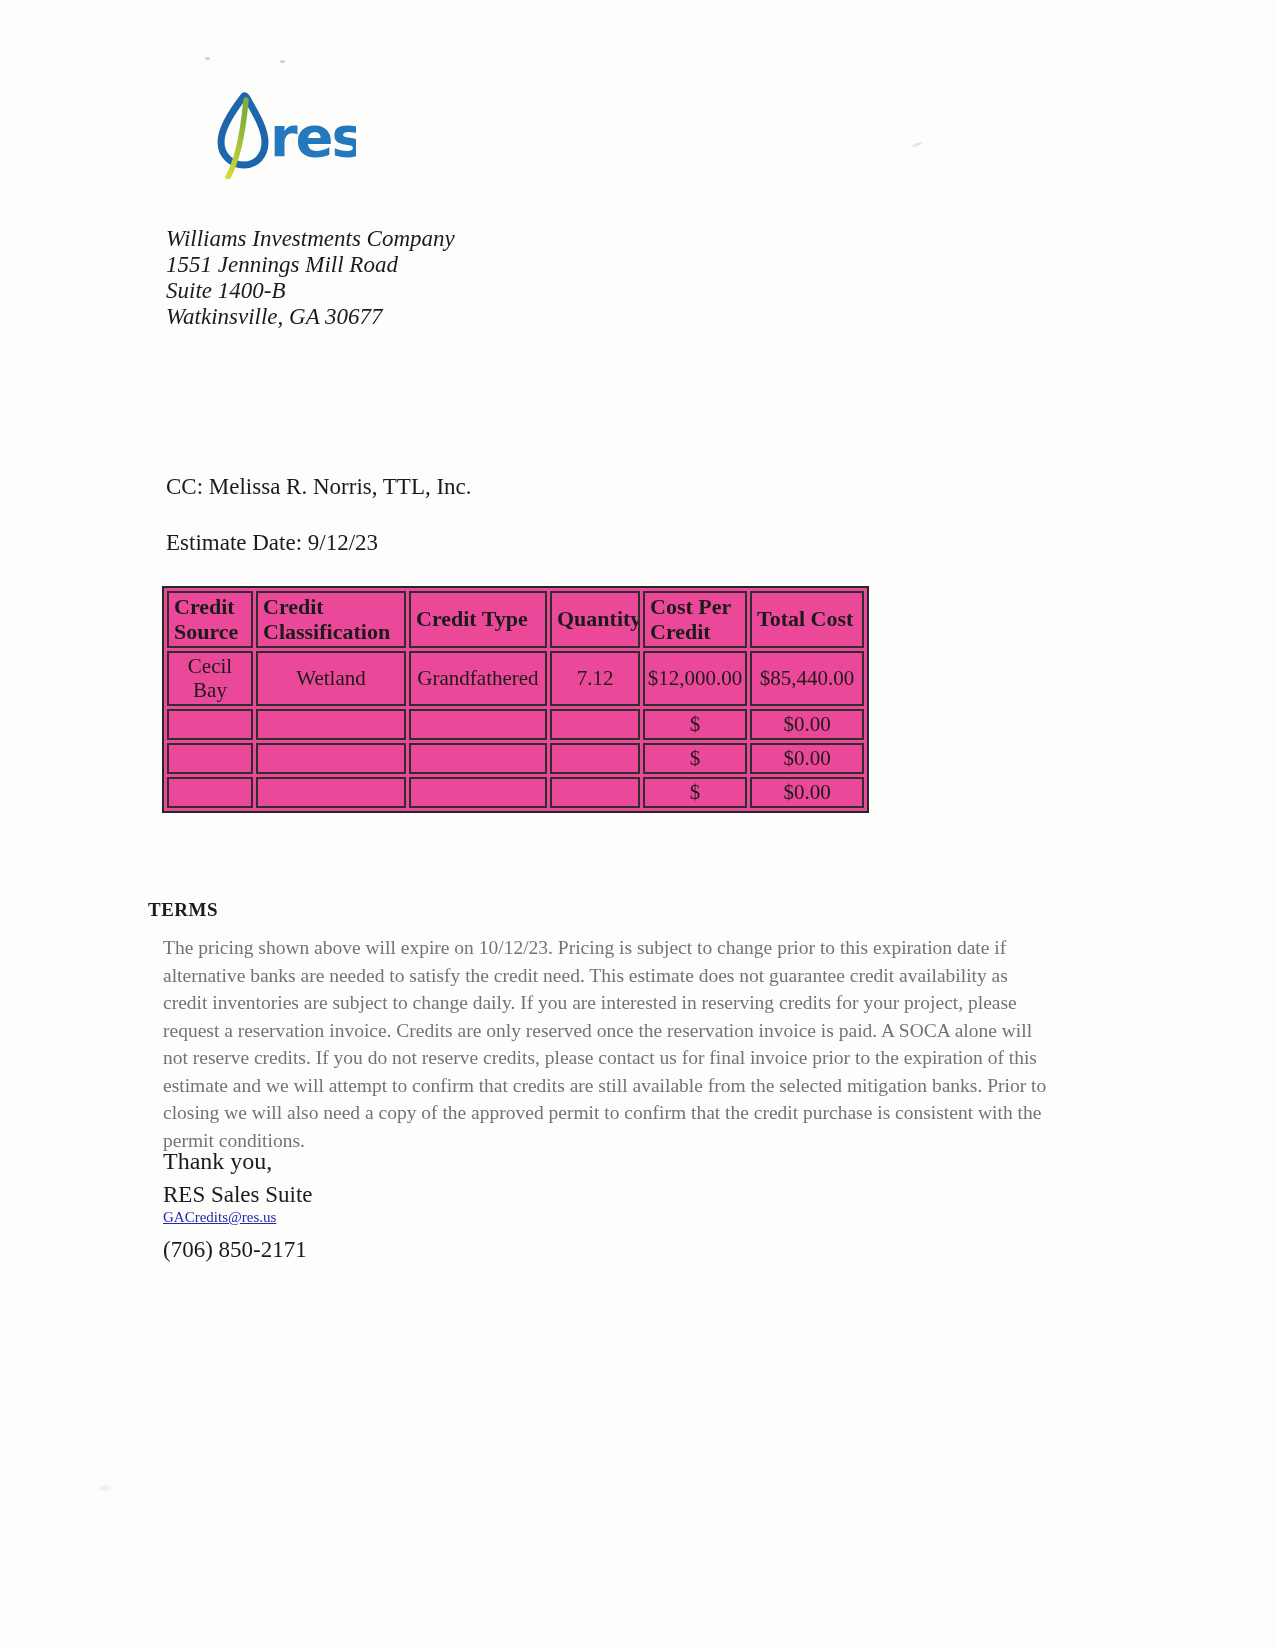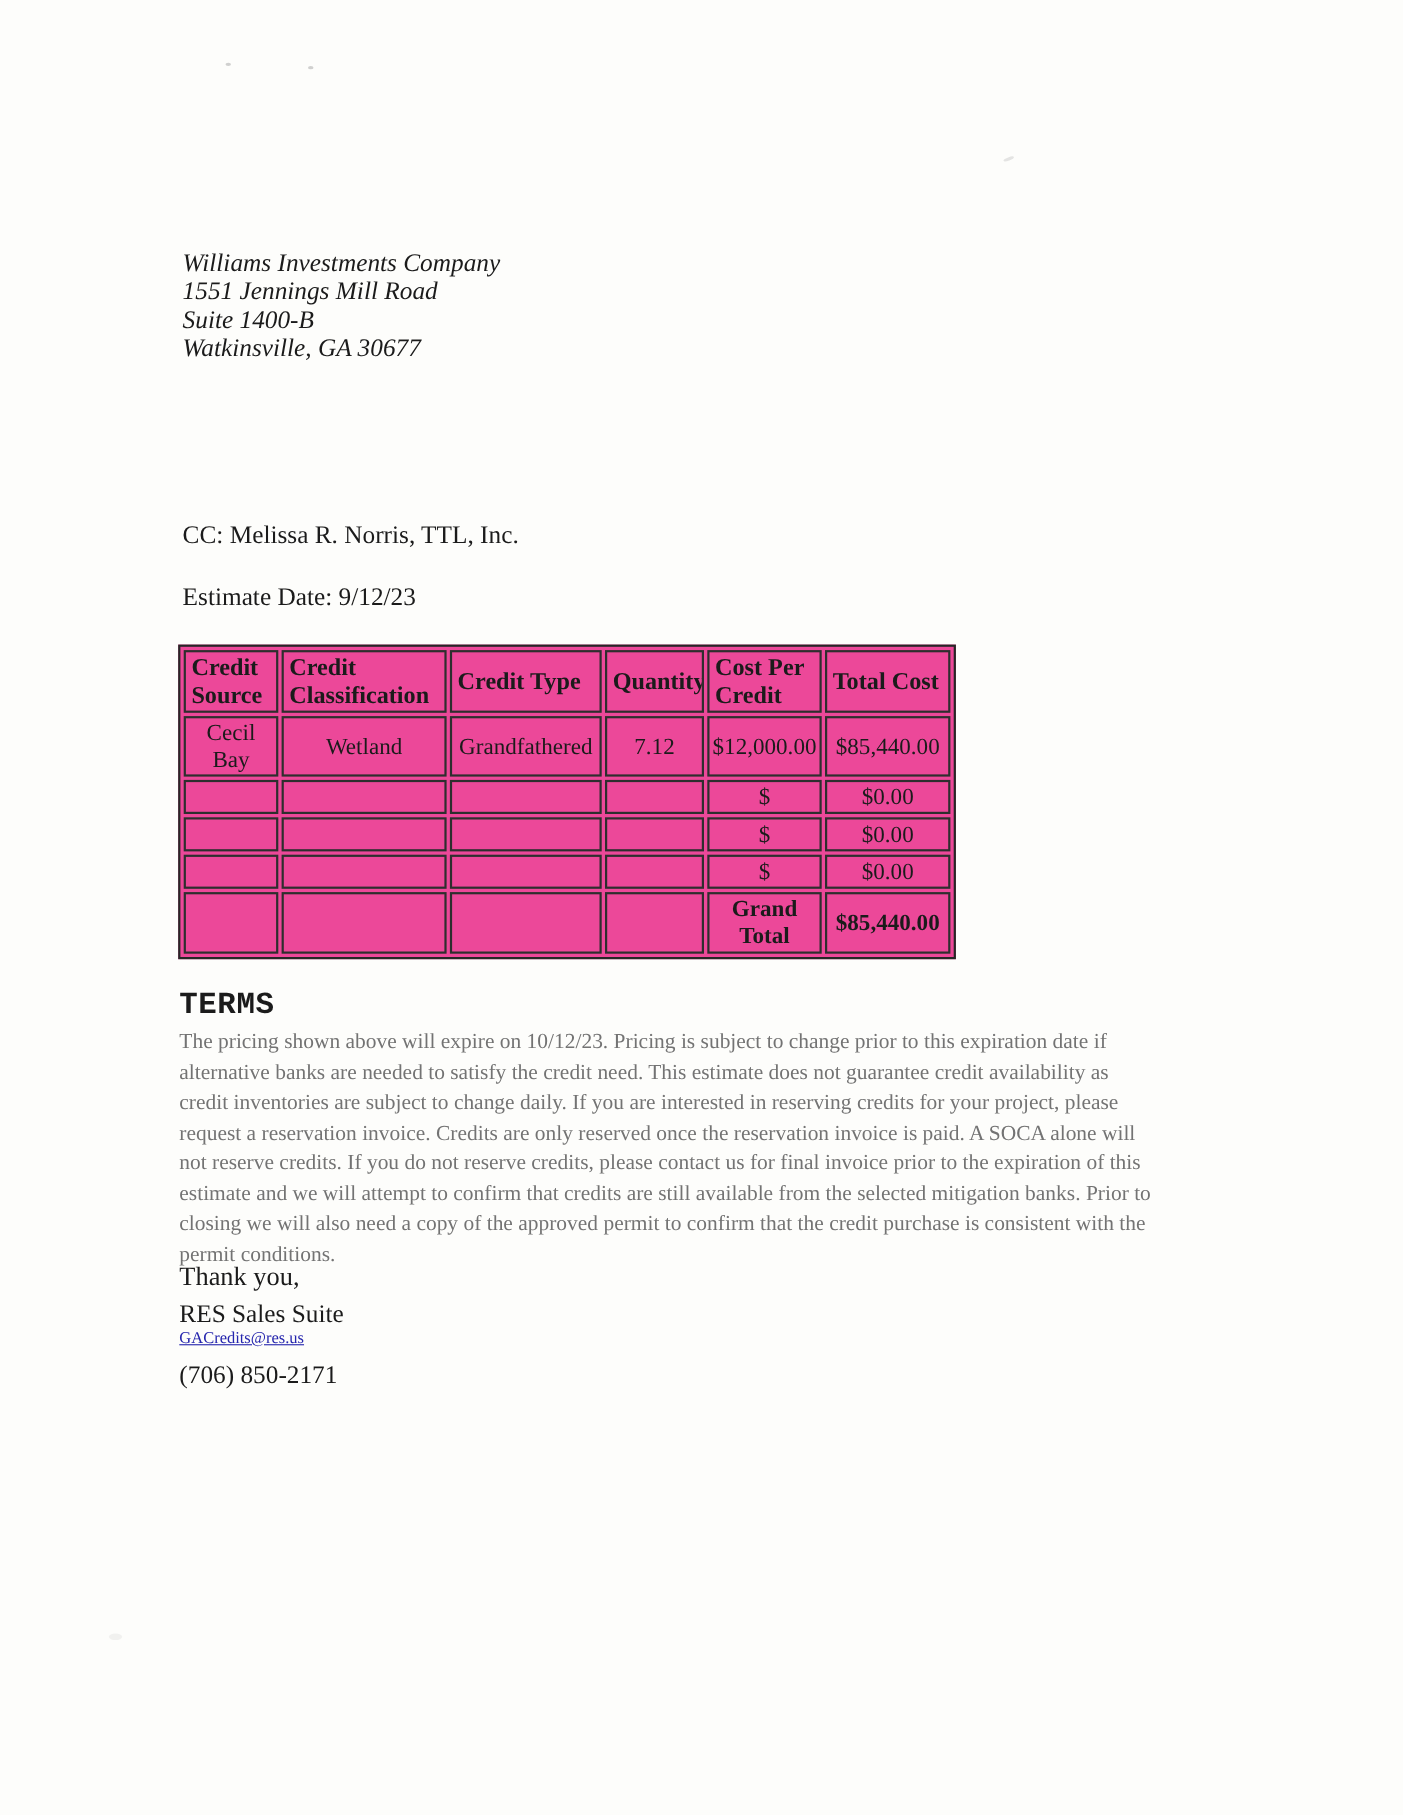--- a/index.html
+++ b/index.html
@@ -53,21 +53,21 @@
     height: 56px;
   }
   table.credit td { font-size: 21px; text-align: center; padding: 1px 2px; }
   tr.row-main td  { height: 54px; line-height: 1.15; }
   tr.row-empty td { height: 27px; }
   tr.row-grand td { height: 56px; }
   td.grand-label  { font-weight: bold; text-align: right; font-size: 22px; line-height: 1.1; padding-right: 4px; }
   td.grand-value  { font-weight: bold; font-size: 22px; }
 
   
-  .terms-heading { position: absolute; left: 163px; top: 899px; font-size: 28px; font-weight: bold; letter-spacing: .5px; font-family: Liberation Mono, monospace; }
+  .terms-heading { position: absolute; left: 148px; top: 899px; font-size: 19px; font-weight: bold; letter-spacing: .5px; }
   .terms-body {
     position: absolute; left: 163px; top: 934px;
     width: 888px; font-size: 19.5px; line-height: 27.5px; color: #737373;
   }
 
   
   .closing   { position: absolute; left: 163px; top: 1148px; font-size: 24px; }
   .team-name { position: absolute; left: 163px; top: 1182px; font-size: 23px; }
   .email-link{ position: absolute; left: 163px; top: 1209px; font-size: 15px; color: #2525ad; text-decoration: underline; cursor: pointer; }
   .phone     { position: absolute; left: 163px; top: 1237px; font-size: 23px; }
@@ -75,20 +75,37 @@
 </head>
 <body>
 
 <div class="page">
 
   <div class="artifact" style="left:205px;top:57px;width:5px;height:3px;"></div>
   <div class="artifact" style="left:280px;top:60px;width:5px;height:3px;"></div>
   <div class="artifact" style="left:912px;top:143px;width:10px;height:3px;opacity:.25;transform:rotate(-20deg);"></div>
   <div class="artifact" style="left:99px;top:1485px;width:12px;height:6px;opacity:.12;"></div>
 
+  <div class="logo">
+    <svg width="150" height="95" viewBox="0 0 150 95">
+      <defs>
+        <linearGradient id="stemGrad" x1="0" y1="1" x2="0.4" y2="0">
+          <stop offset="0" stop-color="#d8dc33"></stop>
+          <stop offset="1" stop-color="#7fae3f"></stop>
+        </linearGradient>
+      </defs>
+
+      <g>
+        <path d="M38,12 C24,30 15,45 15,58 C15,72 26,81 38,81 C50,81 59,72 59,58 C59,45 50,30 42,16 C41,14 39,11 38,12 Z" fill="none" stroke="#1d66ac" stroke-width="7" stroke-linejoin="round"></path>
+        <path d="M22,93 C30,78 36,58 40,16" fill="none" stroke="url(#stemGrad)" stroke-width="5.5" stroke-linecap="round"></path>
+      </g>
+
+      <text x="64" y="72" font-family="DejaVu Sans, sans-serif" font-size="56" font-weight="bold" fill="#2478be" letter-spacing="-2">res</text>
+    </svg>
+  </div>
 
   <div class="recipient">
     <div>Williams Investments Company</div>
     <div>1551 Jennings Mill Road</div>
     <div>Suite 1400-B</div>
     <div>Watkinsville, GA 30677</div>
   </div>
 
   <div class="cc-line">CC: Melissa R. Norris, TTL, Inc.</div>
   <div class="estimate-line">Estimate Date: 9/12/23</div>
@@ -138,28 +155,20 @@
         <td>$0.00</td>
       </tr>
       <tr class="row-empty">
         <td></td>
         <td></td>
         <td></td>
         <td></td>
         <td>$</td>
         <td>$0.00</td>
       </tr>
-      <tr class="row-grand">
-        <td></td>
-        <td></td>
-        <td></td>
-        <td></td>
-        <td class="grand-label">Grand Total</td>
-        <td class="grand-value">$85,440.00</td>
-      </tr>
     </tbody>
       </table>
   </div>
 
   <div class="terms-heading">TERMS</div>
   <div class="terms-body">The pricing shown above will expire on 10/12/23.  Pricing is subject to change prior to this expiration date if alternative banks are needed to satisfy the credit need. This estimate does not guarantee credit availability as credit inventories are subject to change daily.  If you are interested in reserving credits for your project, please request a reservation invoice. Credits are only reserved once the reservation invoice is paid.  A SOCA alone will not reserve credits.  If you do not reserve credits, please contact us for final invoice prior to the expiration of this estimate and we will attempt to confirm that credits are still available from the selected mitigation banks. Prior to closing we will also need a copy of the approved permit to confirm that the credit purchase is consistent with the permit conditions.</div>
 
   <div class="closing">Thank you,</div>
   <div class="team-name">RES Sales Suite</div>
   <a class="email-link">GACredits@res.us</a>

